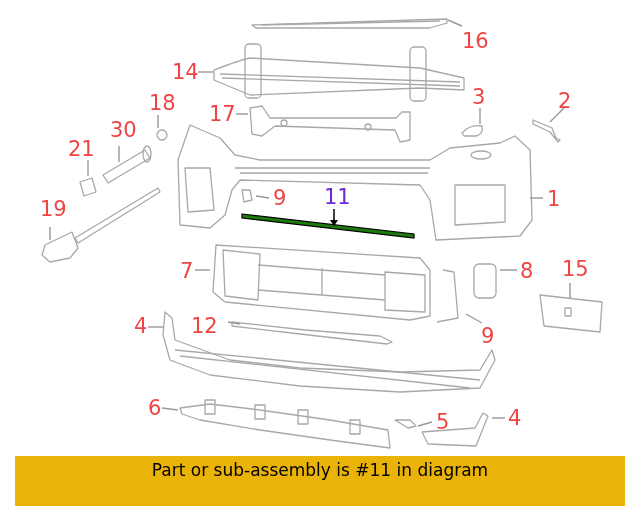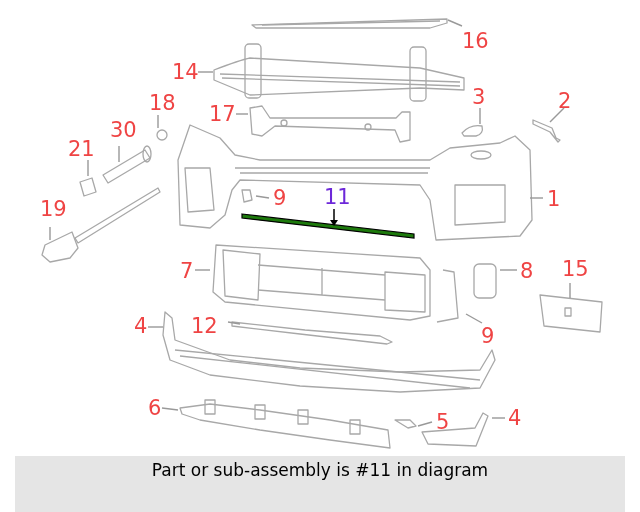--- a/index.html
+++ b/index.html
@@ -1,20 +1,20 @@
 <!DOCTYPE html>
 <html><head>
 <meta charset="utf-8">
 <style>
   html, body { margin:0; padding:0; background:#ffffff; }
   body { width:640px; height:512px; position:relative; overflow:hidden; font-family:"DejaVu Sans", sans-serif; }
   #diagram { position:absolute; left:0; top:0; width:640px; height:456px; }
   .lbl { position:absolute; font-family:"DejaVu Sans", sans-serif; font-size:21px; color:#ef4444; line-height:1; }
   .lbl.hl { color:#6d28d9; }
-  #banner { position:absolute; left:15px; top:456px; width:610px; height:56px; background:#e5e5e5; color:#000; text-align:center; font-family:"DejaVu Sans", sans-serif; font-size:17px; line-height:19px; padding-top:5px; box-sizing:border-box; }
+  #banner { position:absolute; left:15px; top:456px; width:610px; height:50px; background:#eab308; color:#000; text-align:center; font-family:"DejaVu Sans", sans-serif; font-size:17px; line-height:19px; padding-top:5px; box-sizing:border-box; }
   #banner div { white-space:nowrap; }
 </style>
 </head>
 <body>
 
 <div id="diagram">
   <svg width="640" height="456" viewBox="0 0 640 456" style="position:absolute;left:0;top:0">
     <g fill="none" stroke="#a8a8a8" stroke-width="1.3" stroke-linejoin="round">
 
       <g>

